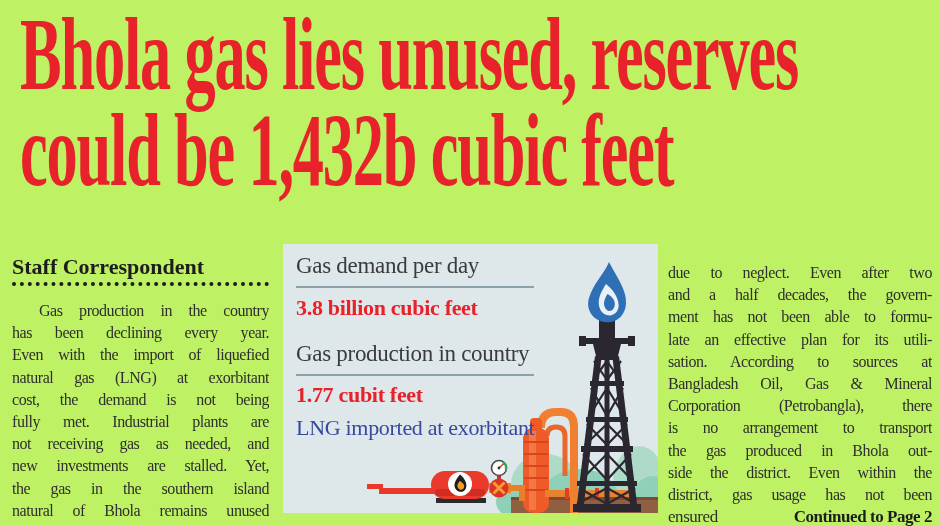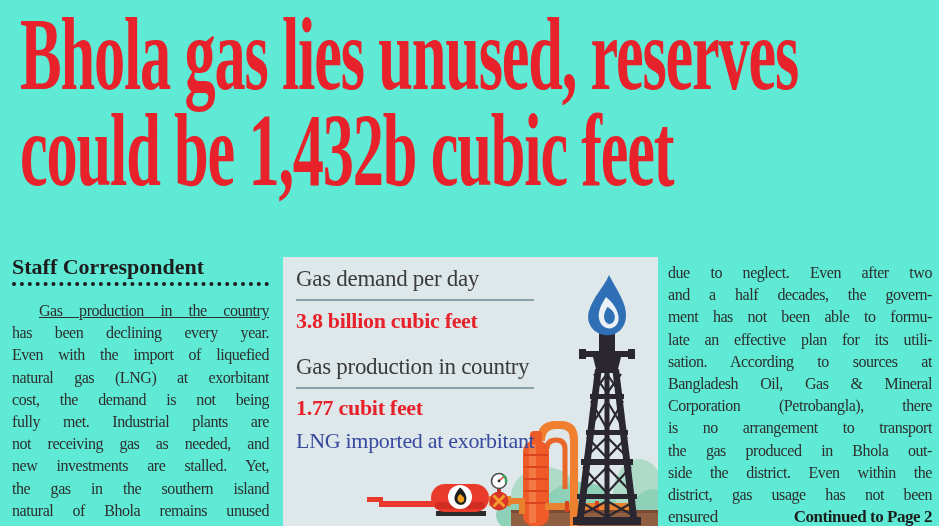--- a/index.html
+++ b/index.html
@@ -1,18 +1,18 @@
 <!DOCTYPE html>
 <html><head>
 <meta charset="utf-8">
 <style>
   * { margin:0; padding:0; box-sizing:border-box; }
   html,body { width:939px; height:526px; background:#ffffff; overflow:hidden; }
   body { font-family:"Liberation Serif", serif; color:#333333; }
-  .page { position:relative; width:939px; height:526px; background:#5eead4; }
+  .page { position:relative; width:939px; height:526px; background:#bef264; }
 
   
   .headline { position:absolute; left:20px; top:6px; width:919px; }
   .hl {
     display:block; white-space:nowrap;
     font-family:"Liberation Serif", serif; font-weight:bold;
     color:#e8222b; font-size:104px; line-height:96px;
     transform:scaleX(0.60); transform-origin:left center;
     letter-spacing:-2px;
   }
@@ -22,27 +22,27 @@
   .col-right { position:absolute; left:668px; top:262px; width:264px; }
   .byline { font-weight:bold; font-size:22px; color:#1d1d1d; line-height:22px; }
   .dotted-rule { width:100%; height:0; border-bottom:4px dotted #1d1d1d; margin-top:4px; }
   .body-lines { margin-top:14px; }
   .col-right .body-lines { margin-top:0; }
   .jline {
     font-size:16px; letter-spacing:-0.45px; line-height:22.2px; height:22.2px;
     color:#2e2e2e; text-align:justify; text-align-last:justify;
     overflow:hidden; white-space:nowrap0;
   }
-  .indent-first .jline:first-child { padding-left:27px;text-decoration:underline; }
+  .indent-first .jline:first-child { padding-left:27px; }
   .last-line { display:flex; justify-content:space-between; align-items:baseline;
     font-size:17px; letter-spacing:-0.45px; line-height:22.2px; color:#2e2e2e; }
   .continued { font-weight:bold; color:#1d1d1d; }
 
   
-  .panel { position:absolute; left:283px; top:257px; width:375px; height:269px;
+  .panel { position:absolute; left:283px; top:244px; width:375px; height:269px;
     background:#dee7ea; overflow:hidden; }
   .panel svg { position:absolute; left:0; top:0; }
   .panel-text { position:absolute; inset:0; }
   .stat-label { position:absolute; left:13px; font-size:23px; letter-spacing:-0.3px; color:#3b3b3b; }
   .stat-divider { position:absolute; left:13px; width:238px; height:2px; background:#8ba2ab; }
   .stat-value { position:absolute; left:13px; font-size:22px; font-weight:bold; letter-spacing:-0.3px; color:#e8222b; }
   .note { position:absolute; left:13px; font-size:22px; line-height:25px; letter-spacing:-0.3px; color:#36499e; }
   .note div { white-space:nowrap; }
 
   #lbl1 { top:9px; }  #div1 { top:42px; }  #val1 { top:51px; }

